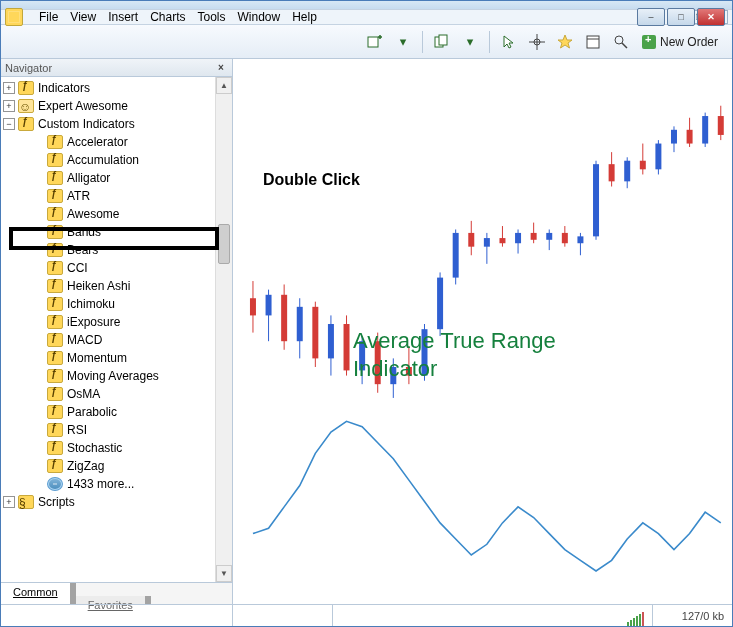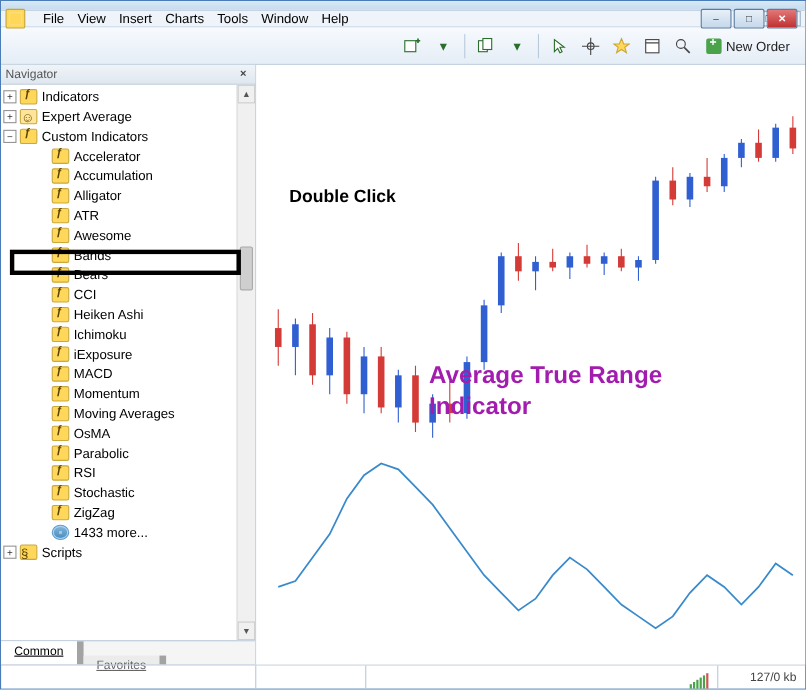--- a/index.html
+++ b/index.html
@@ -45,21 +45,21 @@
 .scroll { width:17px; background:#f0f0f0; border-left:1px solid #ddd; display:flex; flex-direction:column; }
 .scroll .arr { height:17px; background:#f0f0f0; border:1px solid #ccc; display:flex; align-items:center; justify-content:center; font-size:8px; color:#555; cursor:pointer; }
 .scroll .track { flex:1; position:relative; }
 .scroll .thumb { position:absolute; left:2px; right:2px; top:130px; height:40px; background:#cfcfcf; border:1px solid #aaa; border-radius:2px; cursor:pointer; }
 .nav-tabs { height:22px; display:flex; border-top:1px solid #b9c9da; background:#f5f5f5; font-size:11px; }
 .nav-tabs .tab { padding:3px 12px; border-right:6px solid #a3a3a3; background:#fff; cursor:pointer;text-decoration:underline; }
 .nav-tabs .tab.inactive { background:#ececec; color:#666;margin-top:13px; }
 .chart { flex:1; position:relative; background:#fff; }
 .chart svg { position:absolute; inset:0; width:100%; height:100%; }
 .dblclick { position:absolute; left:30px; top:112px; font-size:16px; font-weight:bold; color:#000; }
-.atr-title { position:absolute; left:120px; top:268px; font-size:22px; font-weight:bold; color:#a21caf; line-height:1.25;margin-left:37px; }
+.atr-title { position:absolute; left:120px; top:268px; font-size:22px; font-weight:normal; color:#15803d; line-height:1.25; }
 .status { height:22px; border-top:1px solid #b9c9da; display:flex; align-items:center; font-size:11px; color:#444; }
 .status .seg { border-right:1px solid #b9c9da; height:100%; display:flex; align-items:center; padding:0 8px;text-align:center; }
 .status .spacer { flex:1; }
 .status .bars { display:flex; gap:1px; align-items:flex-end; padding:0 8px; height:100%; }
 .status .bars i { width:2px; background:#4aa24a; }
 .status .bars i:nth-child(1){height:4px} .status .bars i:nth-child(2){height:6px} .status .bars i:nth-child(3){height:8px} .status .bars i:nth-child(4){height:10px} .status .bars i:nth-child(5){height:12px} .status .bars i:nth-child(6){height:14px;background:#c55}
 </style>
 </head>
 <body>
 
@@ -147,21 +147,21 @@
       <div class="nav-body">
         <div class="tree" id="tree">
             <div class="tree-row lvl0">
               <span class="tw">+</span>
               <span class="ticon f"></span>
               <span>Indicators</span>
             </div>
             <div class="tree-row lvl0">
               <span class="tw">+</span>
               <span class="ticon expert"></span>
-              <span>Expert Average</span>
+              <span>Expert Awesome</span>
             </div>
             <div class="tree-row lvl0">
               <span class="tw">−</span>
               <span class="ticon f"></span>
               <span>Custom Indicators</span>
             </div>
             <div class="tree-row lvl1">
               <span class="tw-space"></span>
               <span class="ticon f"></span>
               <span>Accelerator</span>

